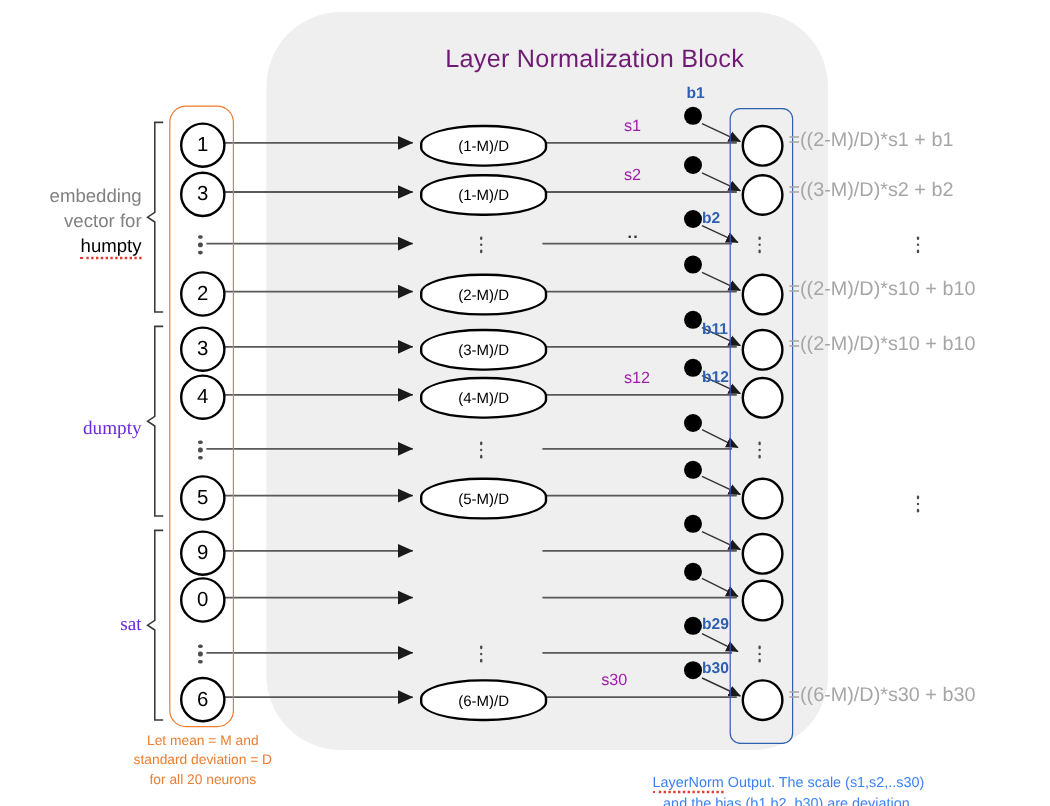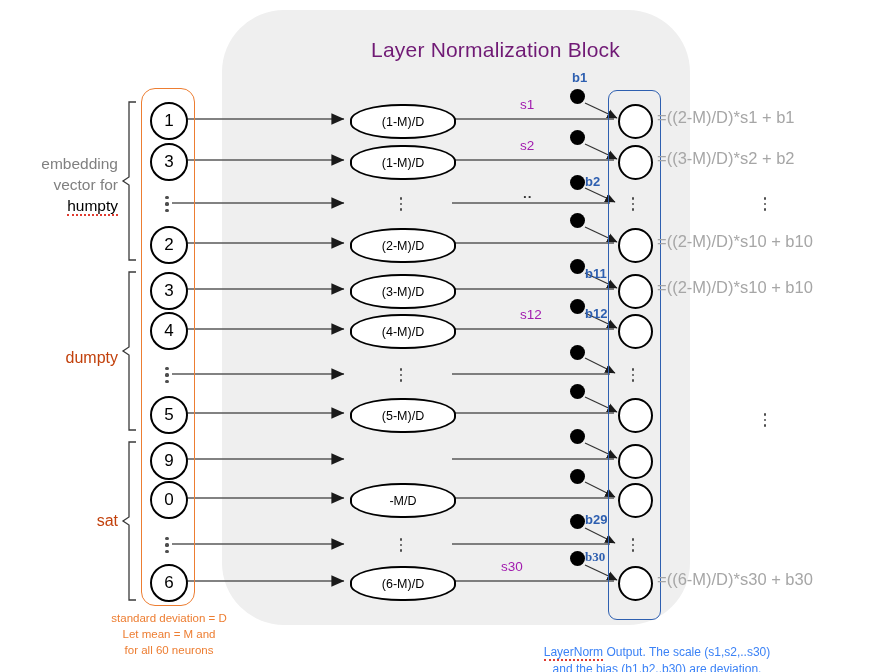--- a/index.html
+++ b/index.html
@@ -23,21 +23,21 @@
 
   
   .blue-capsule{position:absolute;left:608px;top:90px;width:51px;height:528px;
                 border:1.4px solid #2e5fb0;border-radius:9px;background:transparent;}
   .blue-caption{position:absolute;left:492px;top:628px;width:330px;text-align:center;
                 color:#3b82f6;font-size:12px;line-height:17px;margin-top:16px;}
   .spell{border-bottom:2px dotted #e03c31;padding-bottom:0px;}
 
   
   .grp-label{position:absolute;color:#808080;font-size:15.5px;line-height:21px;text-align:right;}
-  .grp-label.dark{color:#c2410c;}
+  .grp-label.dark{color:#6d28d9;font-family:Liberation Serif, serif;}
   .word{color:#000000;}
 
   
   .svg-layer{position:absolute;left:0;top:0;width:875px;height:672px;pointer-events:none;}
 
   
   .neuron{position:absolute;width:34px;height:34px;border:2px solid #000;border-radius:50%;
           background:#fff;display:flex;align-items:center;justify-content:center;
           font-size:17px;color:#000;}
 
@@ -138,23 +138,23 @@
       <line x1="585" y1="397" x2="617" y2="412" marker-end="url(#arrD)"></line>
       <line x1="585" y1="443" x2="617" y2="458" marker-end="url(#arrD)"></line>
       <line x1="585" y1="482" x2="615" y2="497" marker-end="url(#arrD)"></line>
       <line x1="585" y1="528" x2="615" y2="543" marker-end="url(#arrD)"></line>
       <line x1="585" y1="565" x2="617" y2="580" marker-end="url(#arrD)"></line>
     </g>
   </svg>
 
   <div class="orange-capsule"></div>
   <div class="orange-caption">
+    <div>Let mean = M and</div>
     <div>standard deviation = D</div>
-    <div>Let mean = M and</div>
-    <div>for all 60 neurons</div>
+    <div>for all 20 neurons</div>
   </div>
 
   <div class="blue-capsule"></div>
   <div class="blue-caption">
     <div><span class="spell">LayerNorm</span><span> Output. The scale (s1,s2,..s30)</span></div>
     <div>and the bias (b1,b2..b30) are deviation.</div>
   </div>
 
   <div class="grp-label" style="left:0px;top:153px;width:118px;">
     <div>embedding</div>
@@ -206,21 +206,20 @@
 
   <div class="ell" style="left:350px;top:274px;">(3-M)/D</div>
   <div class="ell" style="left:350px;top:314px;">(4-M)/D</div>
   <div class="vdots" style="left:394px;top:364px;width:14px;height:22px;">
       <i></i>
       <i></i>
       <i></i>
     </div>
   <div class="ell" style="left:350px;top:398px;">(5-M)/D</div>
 
-  <div class="ell" style="left:350px;top:483px;">-M/D</div>
   <div class="vdots" style="left:394px;top:534px;width:14px;height:22px;">
       <i></i>
       <i></i>
       <i></i>
     </div>
   <div class="ell" style="left:350px;top:566px;">(6-M)/D</div>
 
   <div class="slabel" style="left:520px;top:97px;">s1</div>
   <div class="slabel" style="left:520px;top:138px;">s2</div>
   <div class="slabel plain" style="left:523px;top:186px;">..</div>
@@ -244,21 +243,21 @@
 
   <div class="bdot" style="left:570px;top:345px;"></div>
   <div class="bdot" style="left:570px;top:384px;"></div>
   <div class="bdot" style="left:570px;top:429px;"></div>
   <div class="bdot" style="left:570px;top:469px;"></div>
 
   <div class="bdot" style="left:570px;top:514px;"></div>
   <div class="blabel" style="left:585px;top:512px;">b29</div>
 
   <div class="bdot" style="left:570px;top:551px;"></div>
-  <div class="blabel" style="left:585px;top:549px;font-family:Liberation Serif, serif;">b30</div>
+  <div class="blabel" style="left:585px;top:549px;">b30</div>
 
   <div class="onode" style="left:618px;top:104px;"></div>
   <div class="onode" style="left:618px;top:145px;"></div>
   <div class="vdots" style="left:626px;top:193px;width:14px;height:22px;">
       <i></i>
       <i></i>
       <i></i>
     </div>
   <div class="onode" style="left:618px;top:228px;"></div>
 

